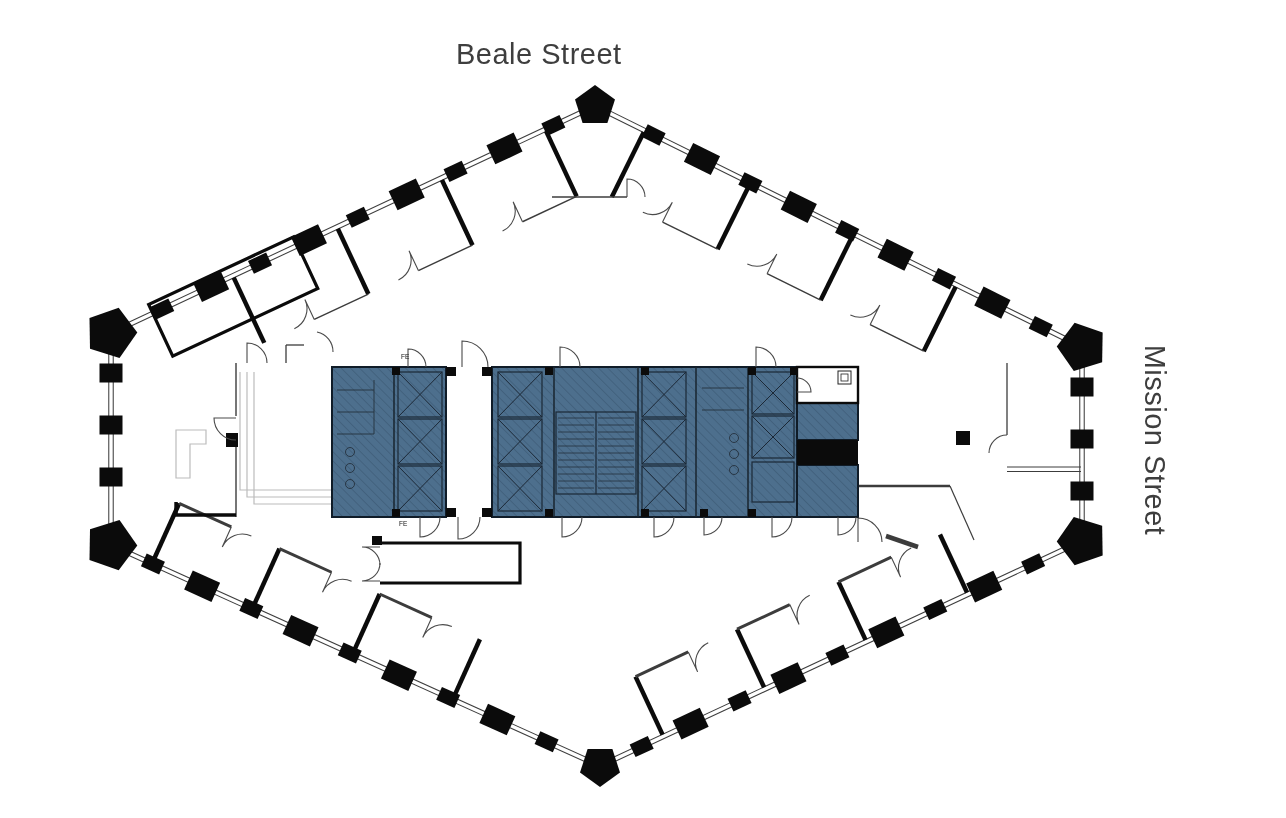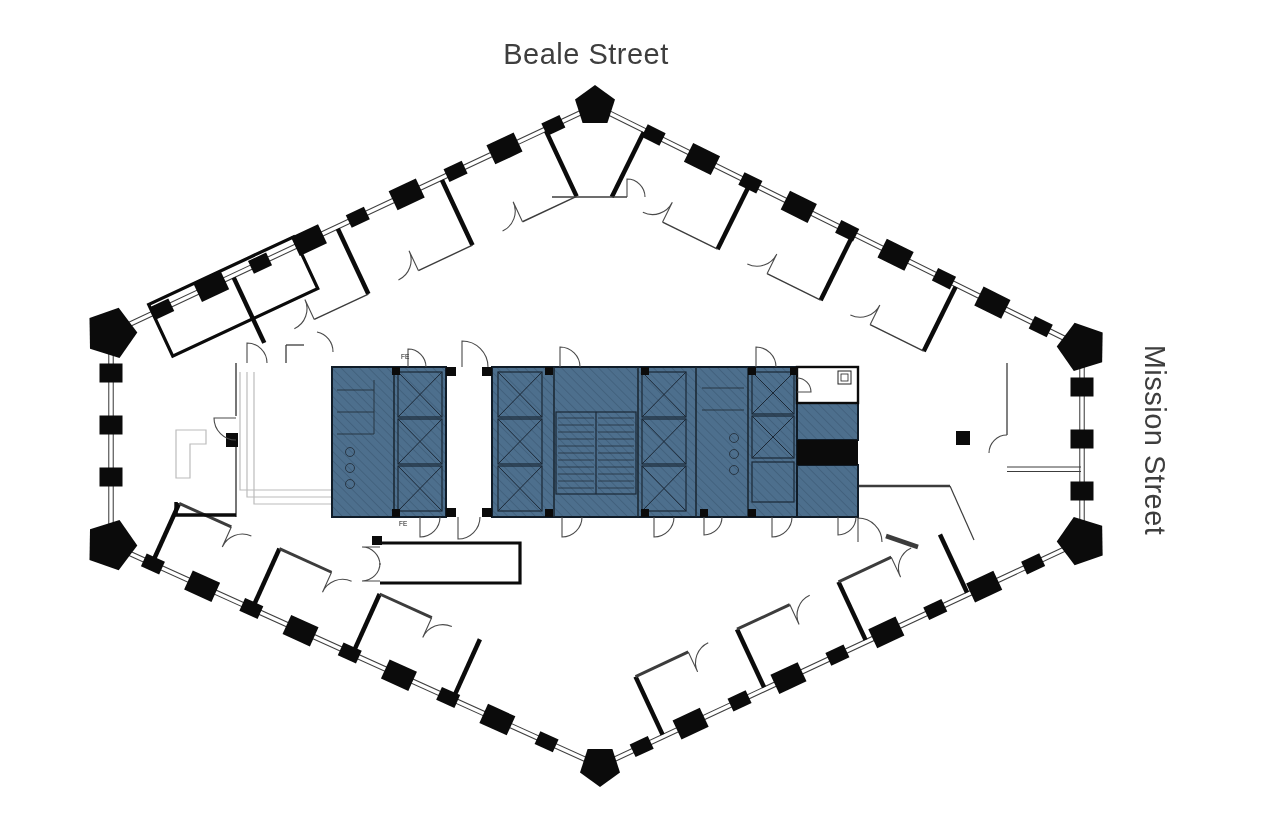--- a/index.html
+++ b/index.html
@@ -1,20 +1,20 @@
 <!DOCTYPE html>
 <html><head>
 <meta charset="utf-8">
 <style>
   html,body{margin:0;padding:0;background:#fff;}
   #canvas{position:relative;width:1286px;height:818px;background:#fff;overflow:hidden;
           font-family:"Liberation Sans", sans-serif;}
   .street-label{position:absolute;font-weight:300;font-size:29px;letter-spacing:0.5px;
                 color:#3e3e3e;white-space:nowrap;}
-  #beale{left:436px;top:38px;width:300px;text-align:center;}
+  #beale{left:456px;top:38px;width:300px;text-align:left;}
   #mission{left:1050px;top:419px;width:200px;height:42px;text-align:center;
            transform:rotate(90deg);transform-origin:center center;}
   svg{position:absolute;left:0;top:0;}
 </style>
 </head>
 <body>
 
 <div id="canvas">
   <div id="beale" class="street-label">Beale Street</div>
   <div id="mission" class="street-label">Mission Street</div>

